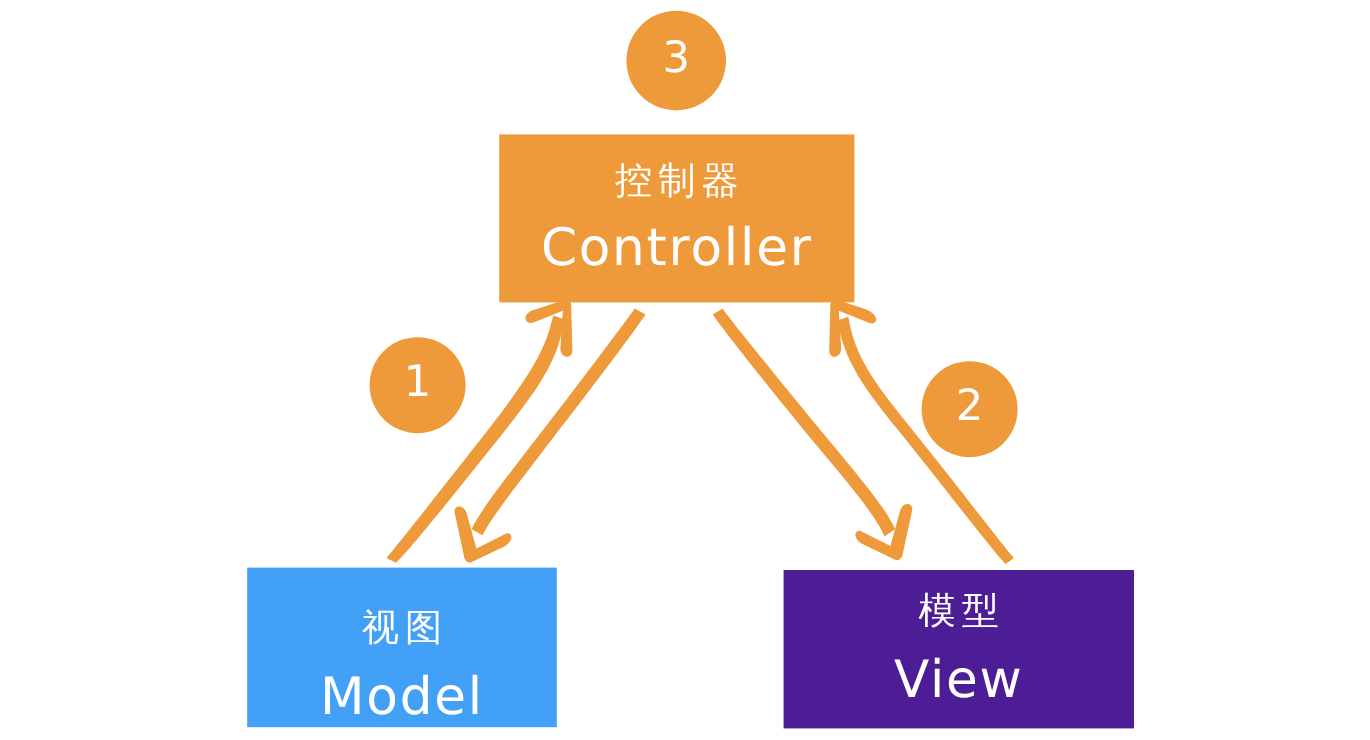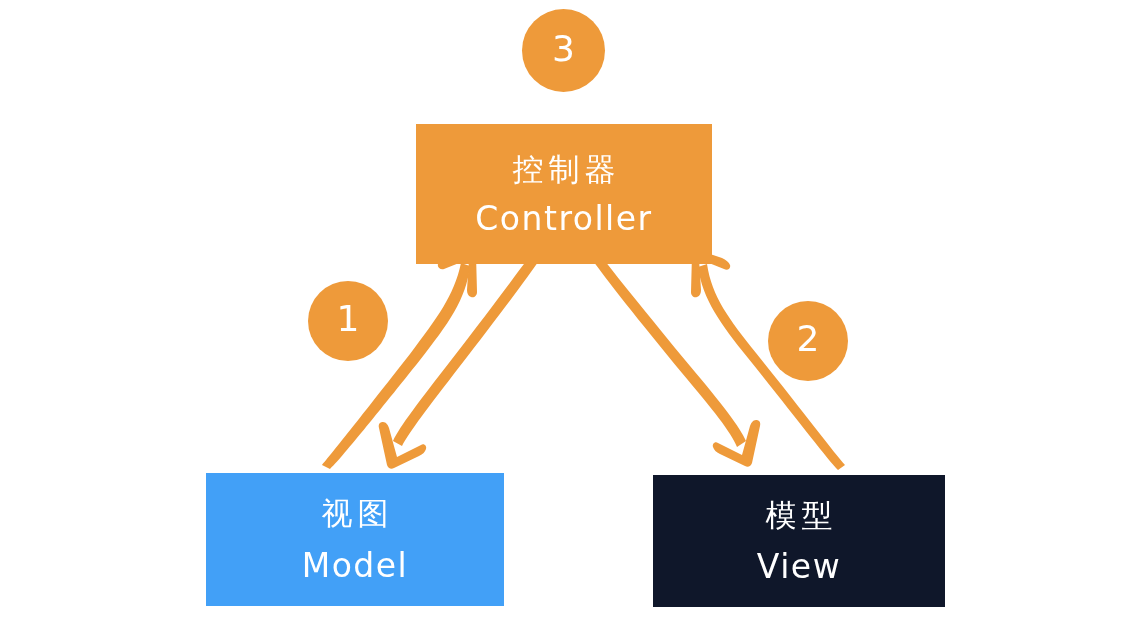--- a/index.html
+++ b/index.html
@@ -38,50 +38,50 @@
   }
   .node-box .cn-label {
     font-size: 31px;
     letter-spacing: 5px;
     text-indent: 5px;
     line-height: 1.25;
     font-weight: 400;
     margin-bottom: 14px;
   }
   .node-box .en-label {
-    font-size: 33px;
+    font-size: 43px;
     letter-spacing: 1.5px;
     line-height: 1.15;
     font-weight: 400;
   }
 
   #box-controller {
     left: 416px;
     top: 112px;
     width: 296px;
     height: 140px;
     background: #ee9a3a;
-    margin-top: 12px;
   }
   #box-controller .cn-label { margin-bottom: 12px; }
 
   #box-view {
     left: 206px;
     top: 473px;
-    width: 298px;
+    width: 258px;
     height: 133px;
     background: #42a0f7;
+    justify-content: flex-end;
   }
 
   #box-model {
     left: 653px;
     top: 475px;
     width: 292px;
     height: 132px;
-    background: #0f172a;
+    background: #4c1d95;
   }
 
   .badge {
     position: absolute;
     border-radius: 50%;
     background: #ee9a3a;
     color: #ffffff;
     display: flex;
     align-items: center;
     justify-content: center;

